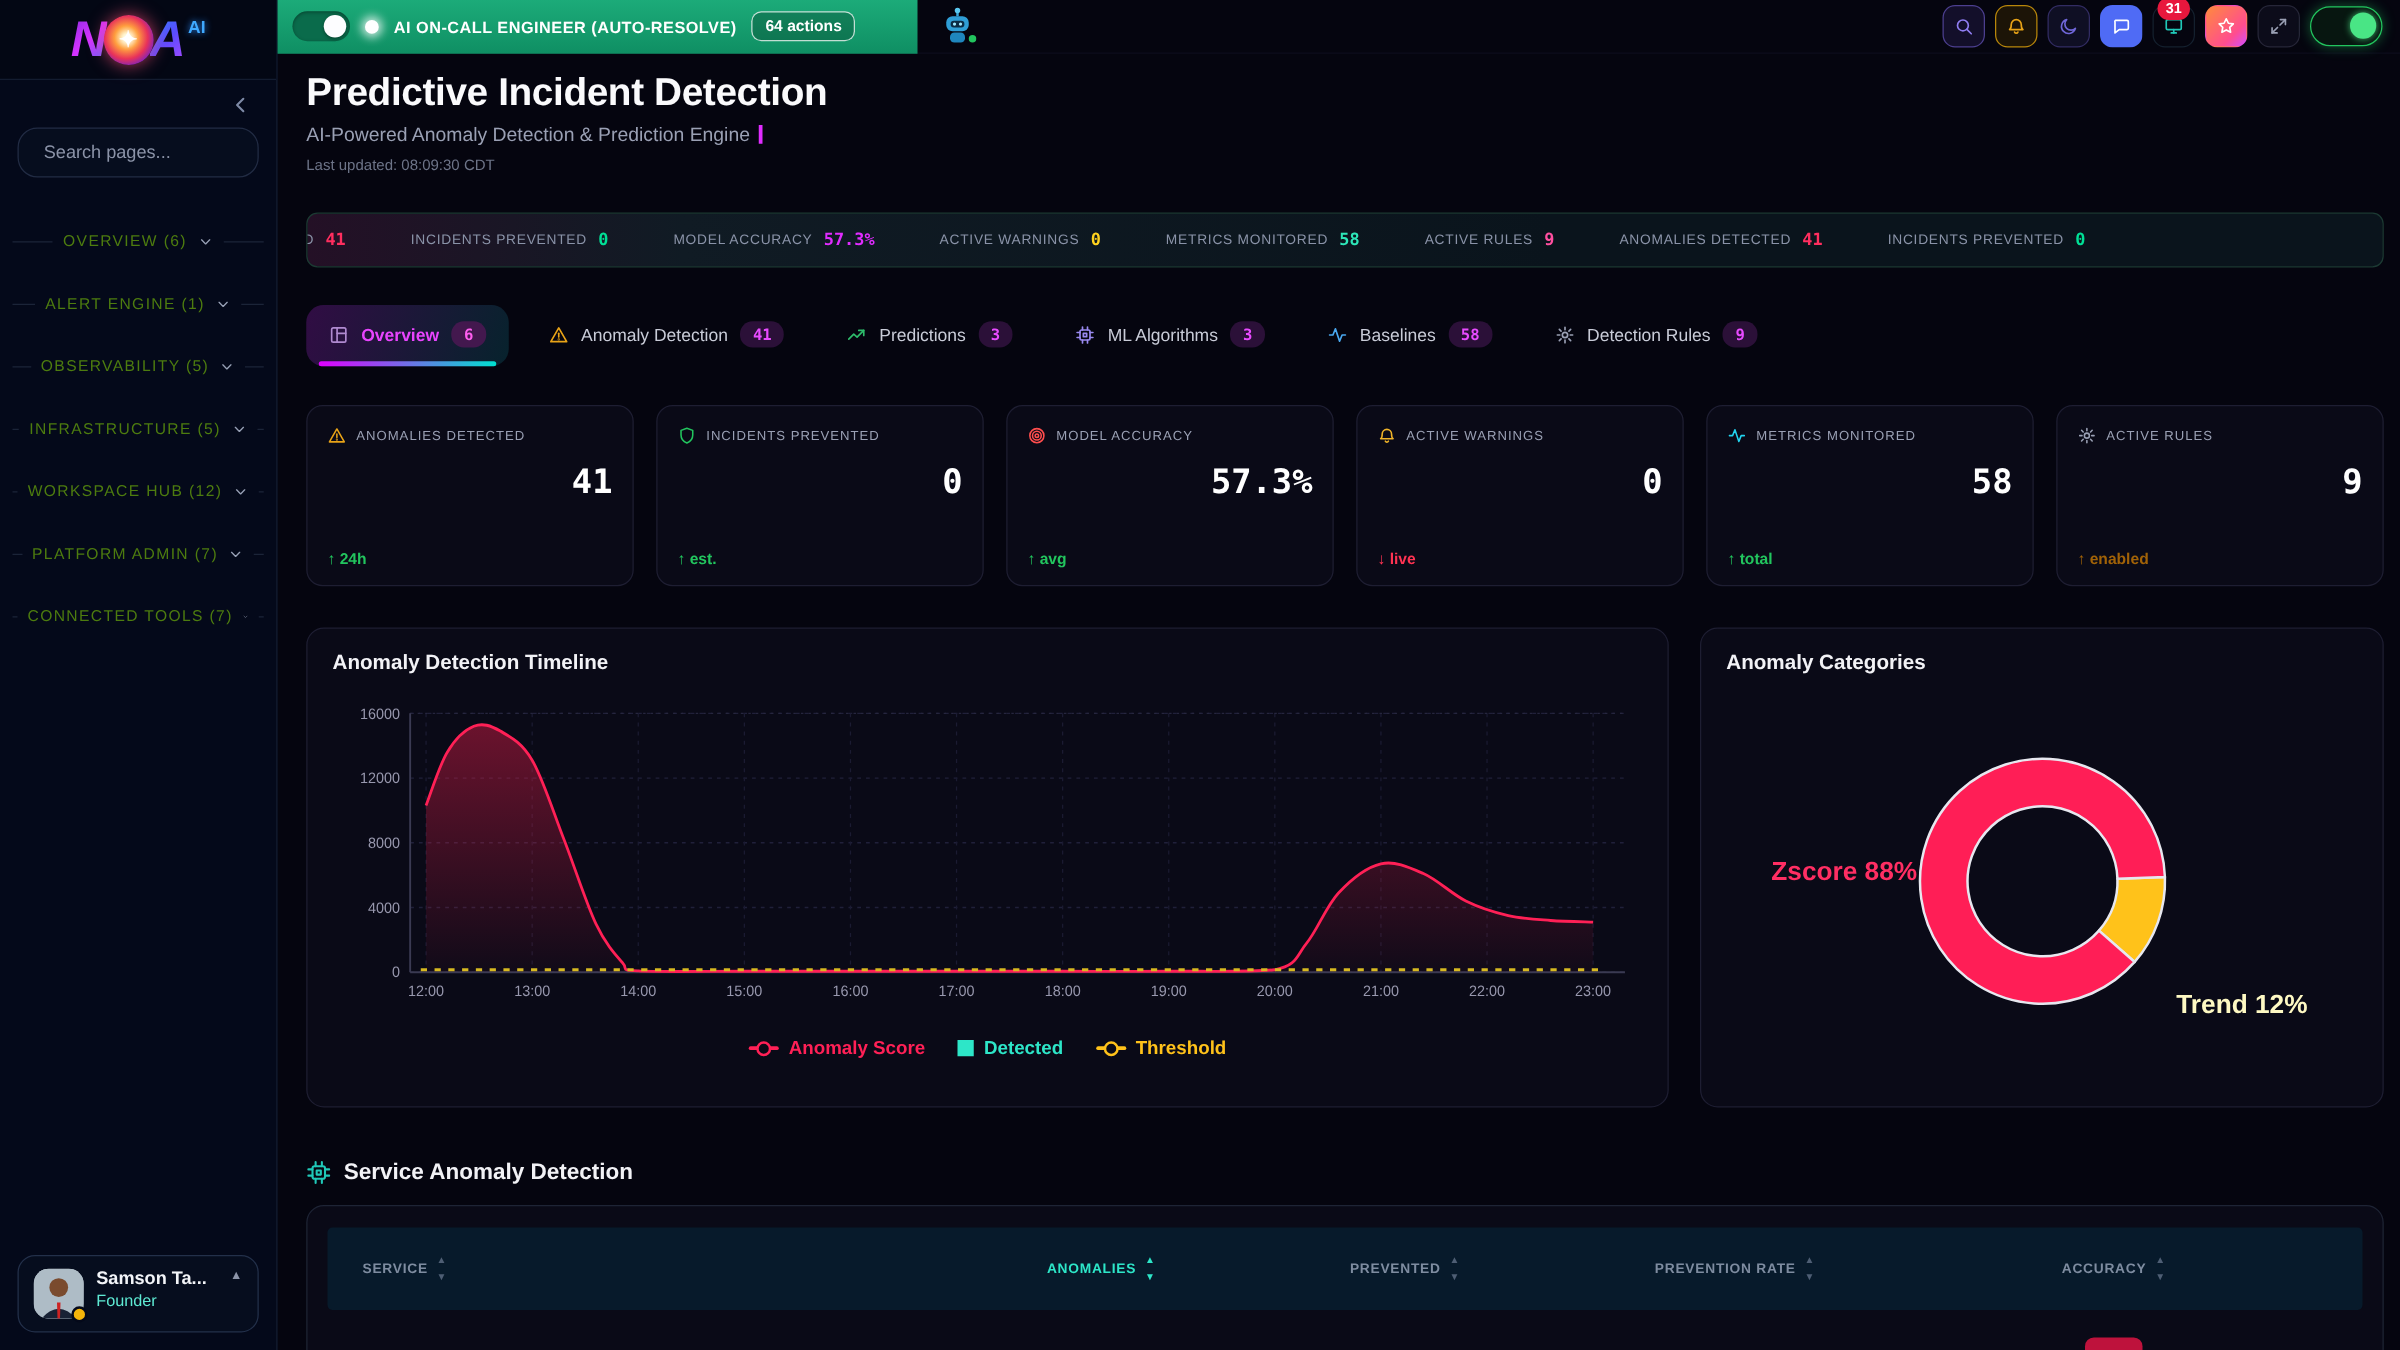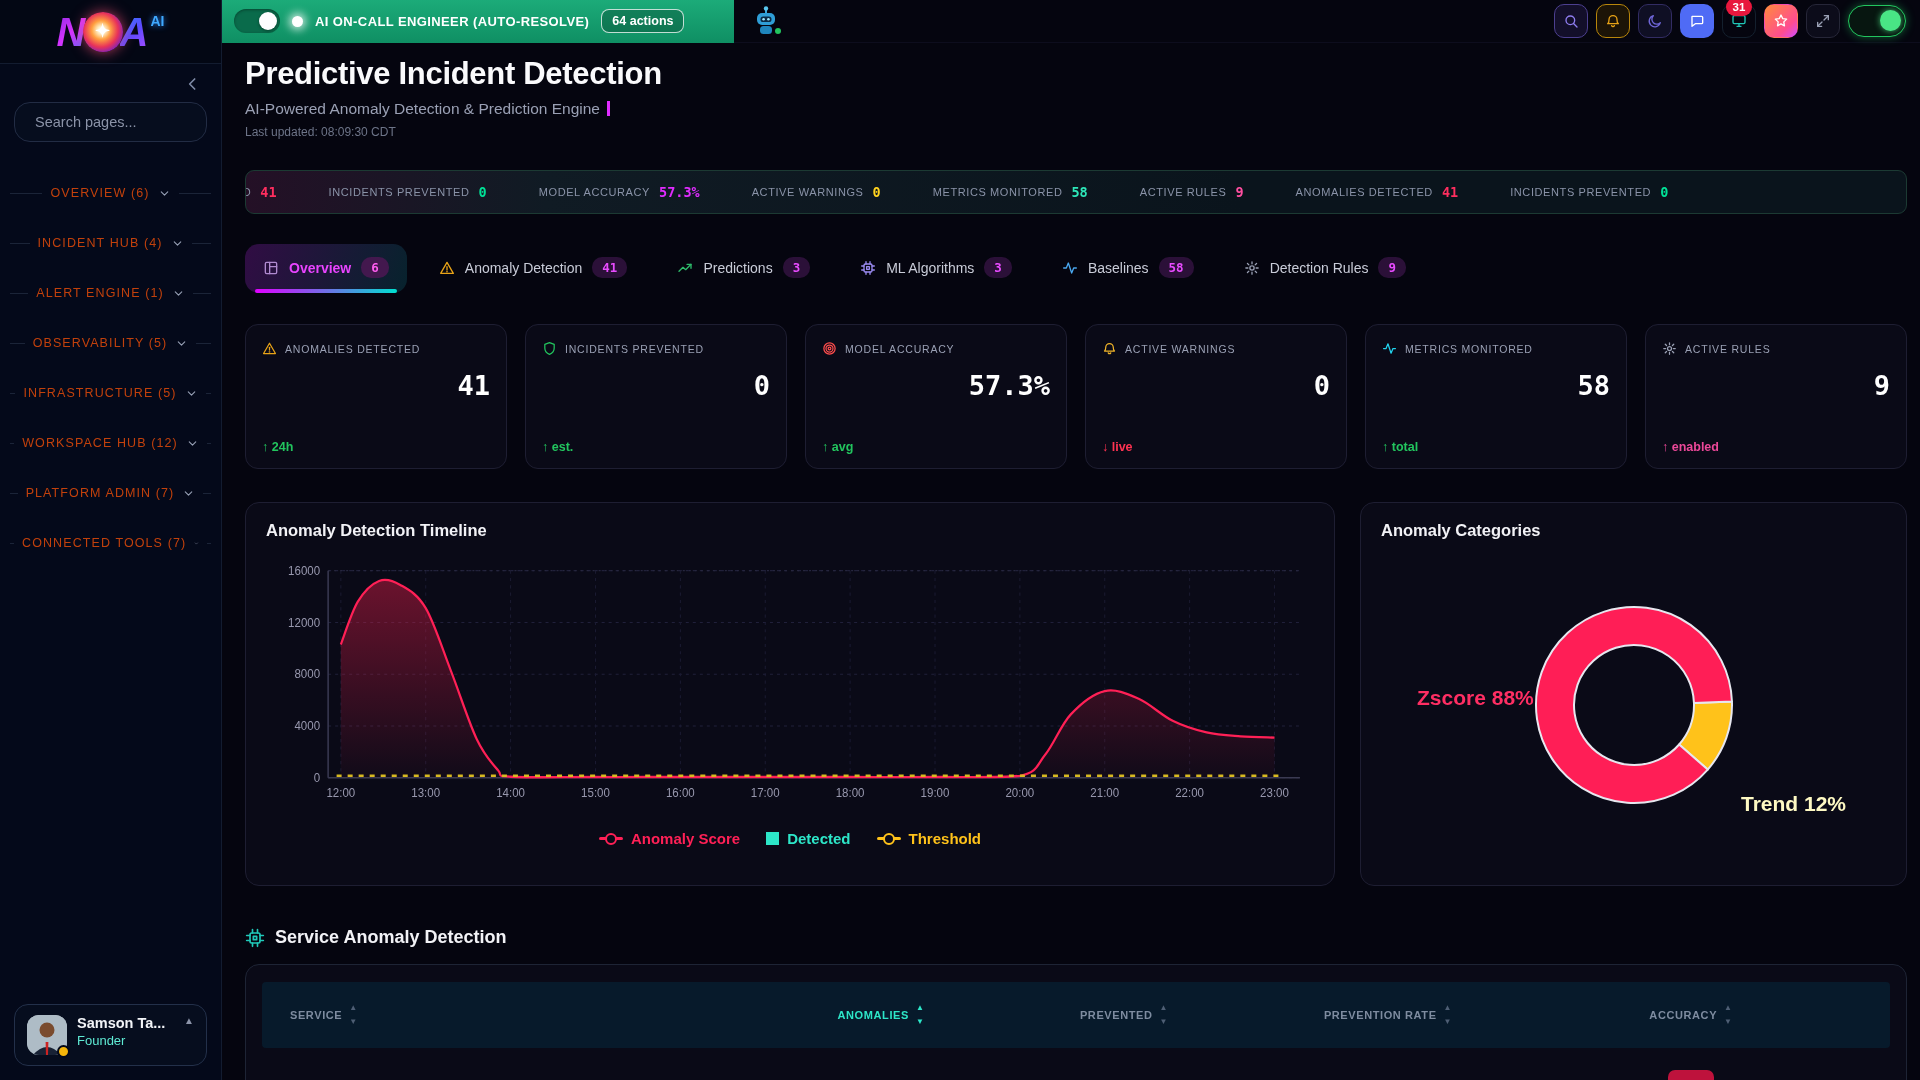--- a/index.html
+++ b/index.html
@@ -30,21 +30,21 @@
   .collapse-btn { width:20px; height:20px; color:#7e8aa6; cursor:pointer; }
   .search-box { margin:8px 14px 0 14px; height:40px; border:1px solid #222c44; border-radius:16px;
     background:#060d1e; display:flex; align-items:center; padding:0 12px; gap:8px; }
   .search-box .ic { width:15px; height:15px; color:#8b93a8; }
   .search-box input { flex:1; background:transparent; border:none; outline:none; color:#cdd3e0;
     font-size:14.5px; font-family:"Liberation Sans",sans-serif; }
   .search-box input::placeholder { color:#8b93a8; }
   .nav { margin-top:26px; display:flex; flex-direction:column; }
   .nav-item { height:50px; display:flex; align-items:center; gap:8px; padding:0 10px; cursor:pointer; }
   .nav-item .line { flex:1; height:1px; background:#1b2438; min-width:4px; }
-  .nav-item .lbl { color:#c2410c; font-size:12.5px; letter-spacing:1.1px; font-weight:500; white-space:nowrap; }
+  .nav-item .lbl { color:#4d7c0f; font-size:12.5px; letter-spacing:1.1px; font-weight:500; white-space:nowrap; }
   .nav-item .ic { width:13px; height:13px; color:#97a0b5; }
   .user-card { margin:14px; margin-top:auto; border:1px solid #23304a; border-radius:14px;
     background:#060d1e; padding:10px 12px; display:flex; gap:10px; cursor:pointer; }
   .avatar-wrap { position:relative; width:40px; height:40px; }
   .avatar { width:40px; height:40px; border-radius:12px; overflow:hidden; background:linear-gradient(180deg,#c7d2da,#8795a1); }
   .avatar svg { width:100%; height:100%; }
   .status-dot { position:absolute; right:-3px; bottom:-3px; width:13px; height:13px; border-radius:50%;
     background:#f5b50a; border:2px solid #04091a; }
   .user-meta { flex:1; min-width:0; }
   .user-name { font-size:14.5px; font-weight:700; color:#f2f4f8; white-space:nowrap; }
@@ -193,30 +193,20 @@
     <span class="line"></span>
     <span class="lbl">OVERVIEW (6)</span>
     <span class="ic">
           <svg viewBox="0 0 24 24">
             <polyline points="6 9 12 15 18 9"></polyline>
           </svg>
         </span>
     <span class="line"></span>
   </div>
 
-  <div class="nav-item">
-    <span class="line"></span>
-    <span class="lbl">INCIDENT HUB (4)</span>
-    <span class="ic">
-          <svg viewBox="0 0 24 24">
-            <polyline points="6 9 12 15 18 9"></polyline>
-          </svg>
-        </span>
-    <span class="line"></span>
-  </div>
 
   <div class="nav-item">
     <span class="line"></span>
     <span class="lbl">ALERT ENGINE (1)</span>
     <span class="ic">
           <svg viewBox="0 0 24 24">
             <polyline points="6 9 12 15 18 9"></polyline>
           </svg>
         </span>
     <span class="line"></span>
@@ -585,21 +575,21 @@
     <div class="stat-head">
       <span class="ic" style="color: rgb(154, 160, 180);">
               <svg viewBox="0 0 24 24">
                 <circle cx="12" cy="12" r="3.2"></circle>
                 <path d="M12 2.8v3M12 18.2v3M2.8 12h3M18.2 12h3M5.2 5.2l2.1 2.1M16.7 16.7l2.1 2.1M18.8 5.2l-2.1 2.1M7.3 16.7l-2.1 2.1"></path>
               </svg>
             </span>
       <span class="stat-label">ACTIVE RULES</span>
     </div>
     <div class="stat-value">9</div>
-    <div class="stat-foot" style="color: #ec4899;">↑ enabled</div>
+    <div class="stat-foot" style="color: #a16207;">↑ enabled</div>
   </div>
 </div>
 
     <div class="charts">
       <div class="chart-card">
         <div class="chart-title">Anomaly Detection Timeline</div>
         <svg id="timeline-svg" viewBox="0 0 1046 260" preserveAspectRatio="none">
             <defs>
               <linearGradient id="areaGrad" x1="0" y1="0" x2="0" y2="1">
                 <stop offset="0%" stop-color="rgba(225,29,72,0.45)"></stop>

